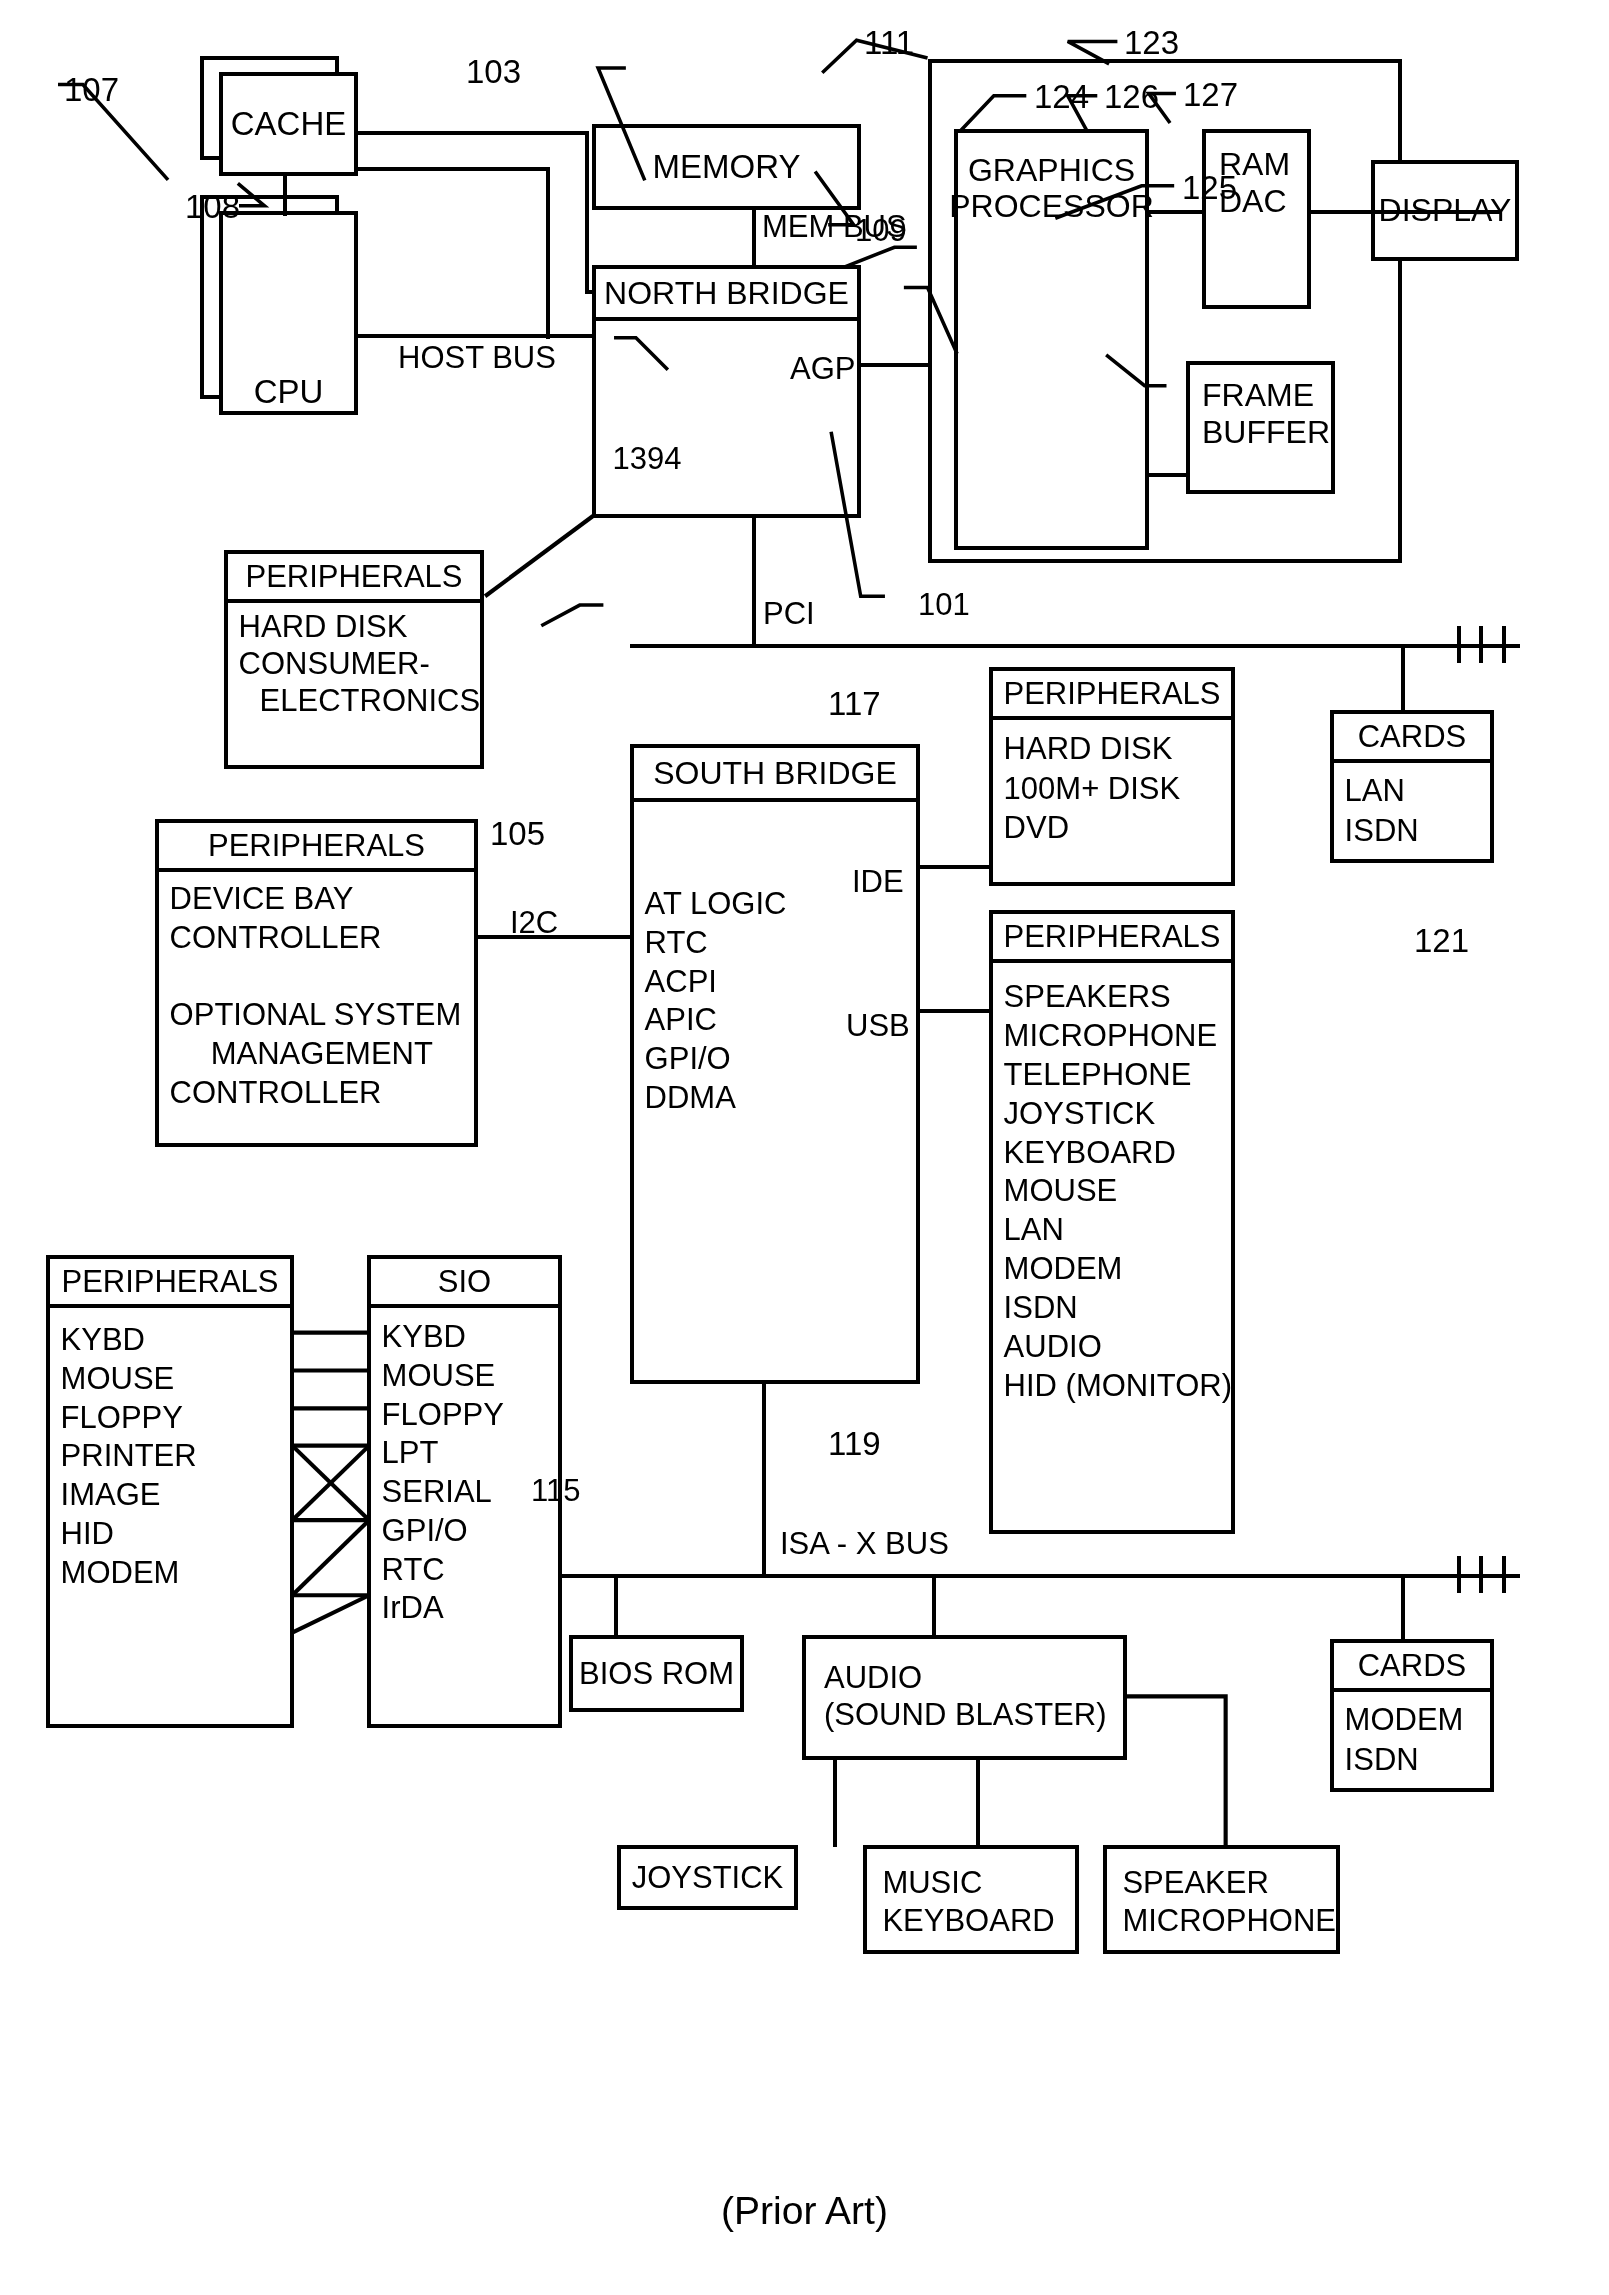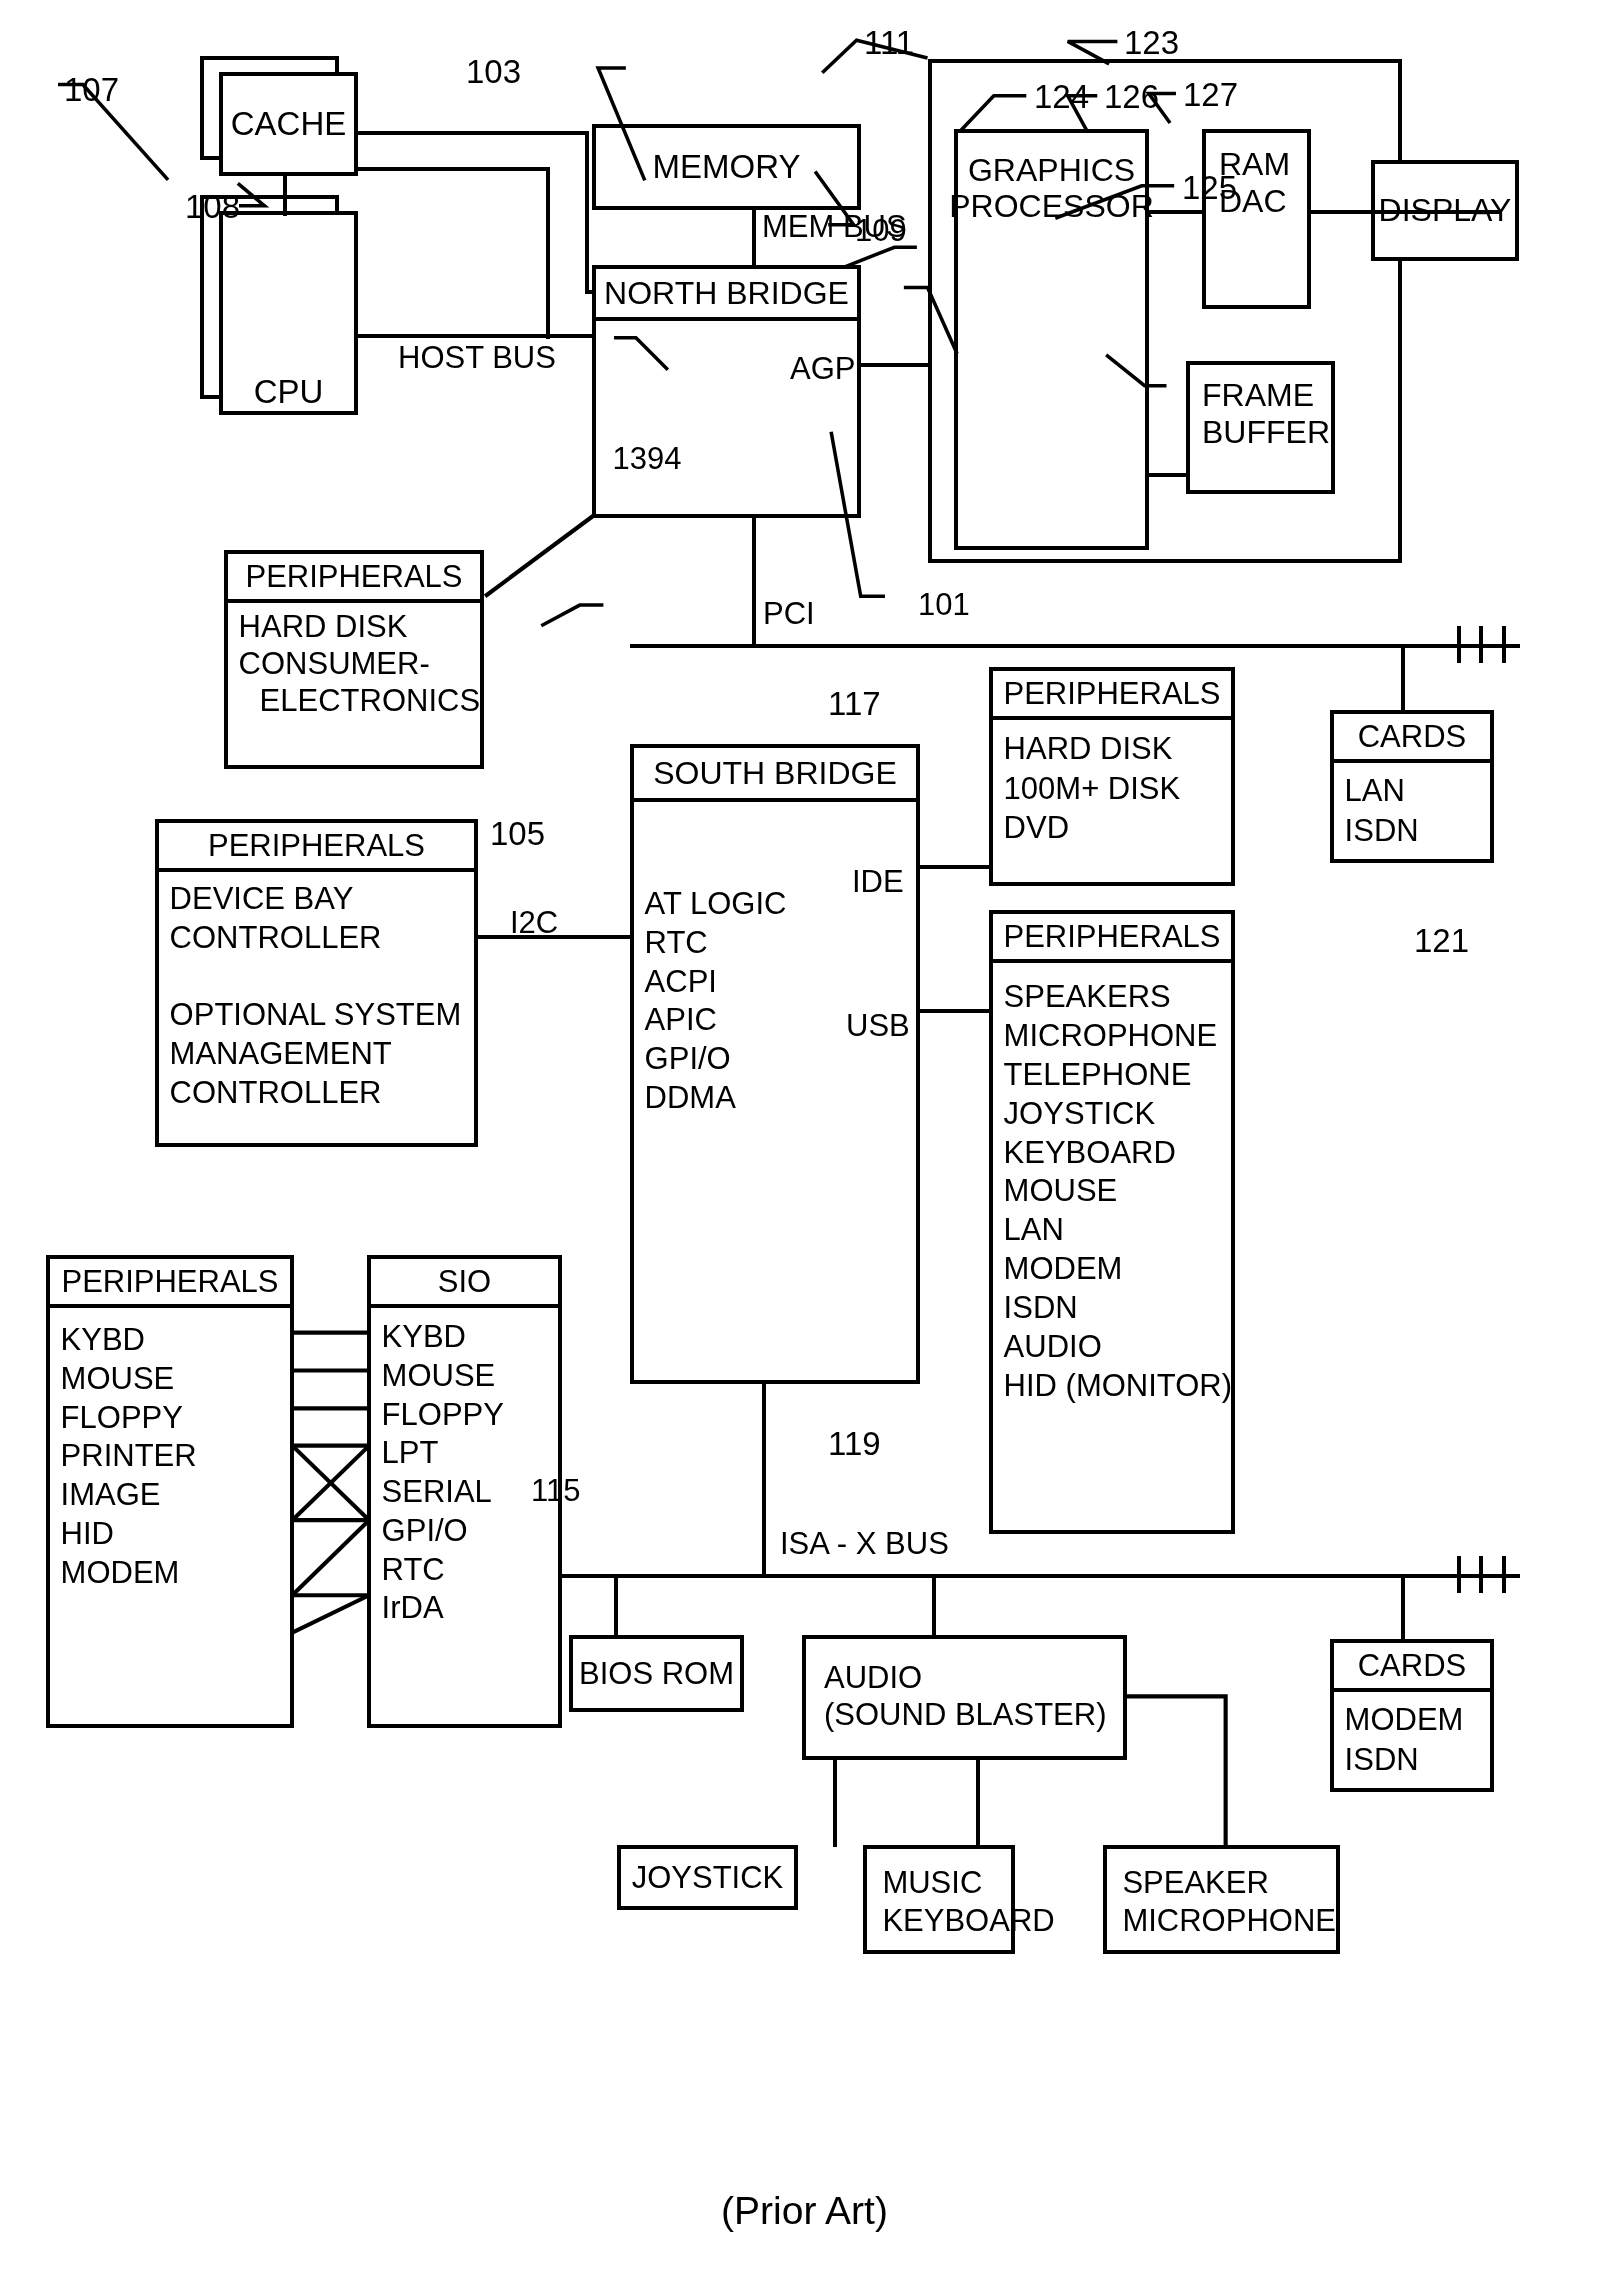--- a/index.html
+++ b/index.html
@@ -210,21 +210,21 @@
 
   <div class="box" style="left:155px; top:819px; width:323px; height:328px;">
     <div class="box-title t52" style="height:49px;">
       <span>PERIPHERALS</span>
     </div>
     <div class="box-list t52" style="top:57px;">
       <div style="line-height:1.25;">DEVICE BAY</div>
       <div style="line-height:1.25;">CONTROLLER</div>
       <div style="line-height:1.25;">&nbsp;</div>
       <div style="line-height:1.25;">OPTIONAL SYSTEM</div>
-      <div style="line-height:1.25;">MANAGEMENT</div>
+      <div style="line-height:1.25;text-align:center;">MANAGEMENT</div>
       <div style="line-height:1.25;">CONTROLLER</div>
     </div>
   </div>
 
   <div class="h" style="left:473px; top:935px; width:170px;"></div>
   <div class="lbl t52" style="left:510px; top:905px;">I2C</div>
 
   <div class="h" style="left:630px; top:644px; width:890px;"></div>
   <div class="lbl t52" style="left:763px; top:596px;">PCI</div>
   <div class="lbl t52" style="left:918px; top:587px;">101</div>
@@ -371,21 +371,21 @@
   <svg class="leader" viewBox="0 0 2720 3880">
     <g stroke="#000" stroke-width="7" fill="none">
       <path d="M 1902 2868 L 2072 2868 L 2072 3122"></path>
     </g>
   </svg>
 
   <div class="box box-center t52" style="left:617px; top:1845px; width:181px; height:65px;">
     <span>JOYSTICK</span>
   </div>
 
-  <div class="box t52" style="left:863px; top:1845px; width:152px; height:109px; padding:15.4px 0 0 15.4px;">
+  <div class="box t52" style="left:863px; top:1845px; width:216px; height:109px; padding:15.4px 0 0 15.4px;">
     <div style="line-height:1.2;">MUSIC</div>
     <div style="line-height:1.2;">KEYBOARD</div>
   </div>
 
   <div class="box t52" style="left:1103px; top:1845px; width:237px; height:109px; padding:15.4px 0 0 15.4px;">
     <div style="line-height:1.2;">SPEAKER</div>
     <div style="line-height:1.2;">MICROPHONE</div>
   </div>
 
   <div class="v" style="left:1401px; top:1574px; height:70px;"></div>

